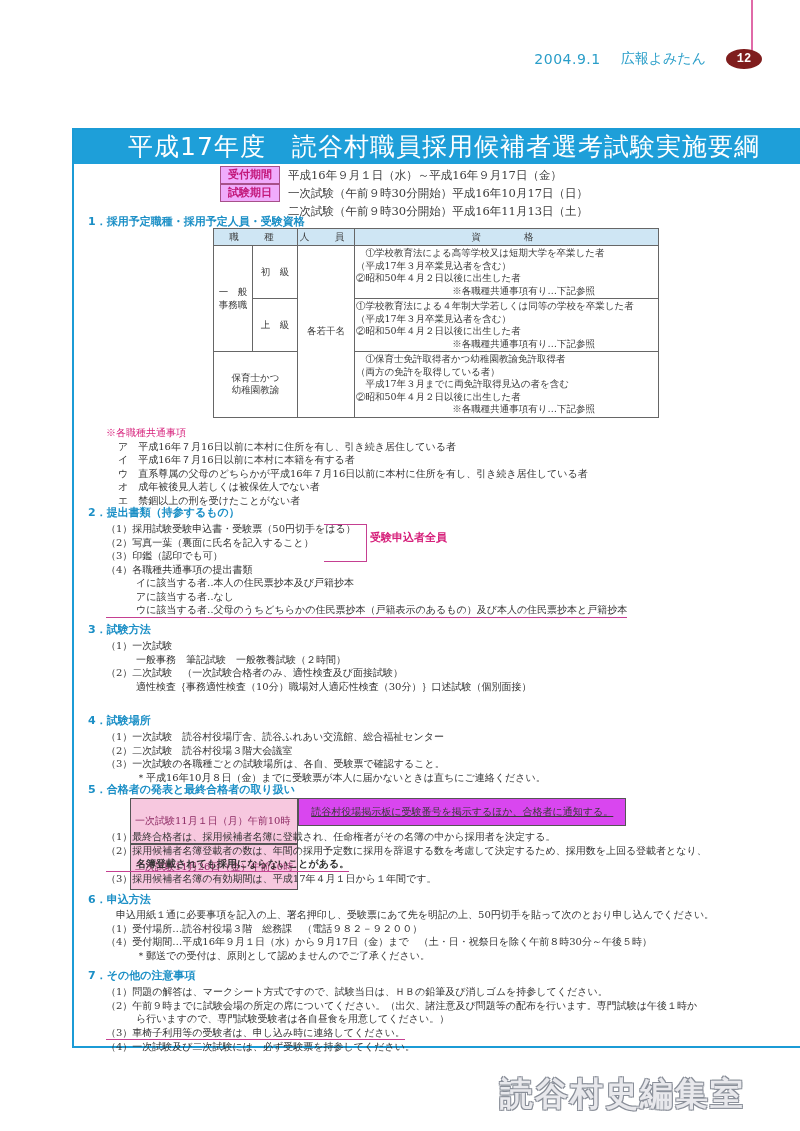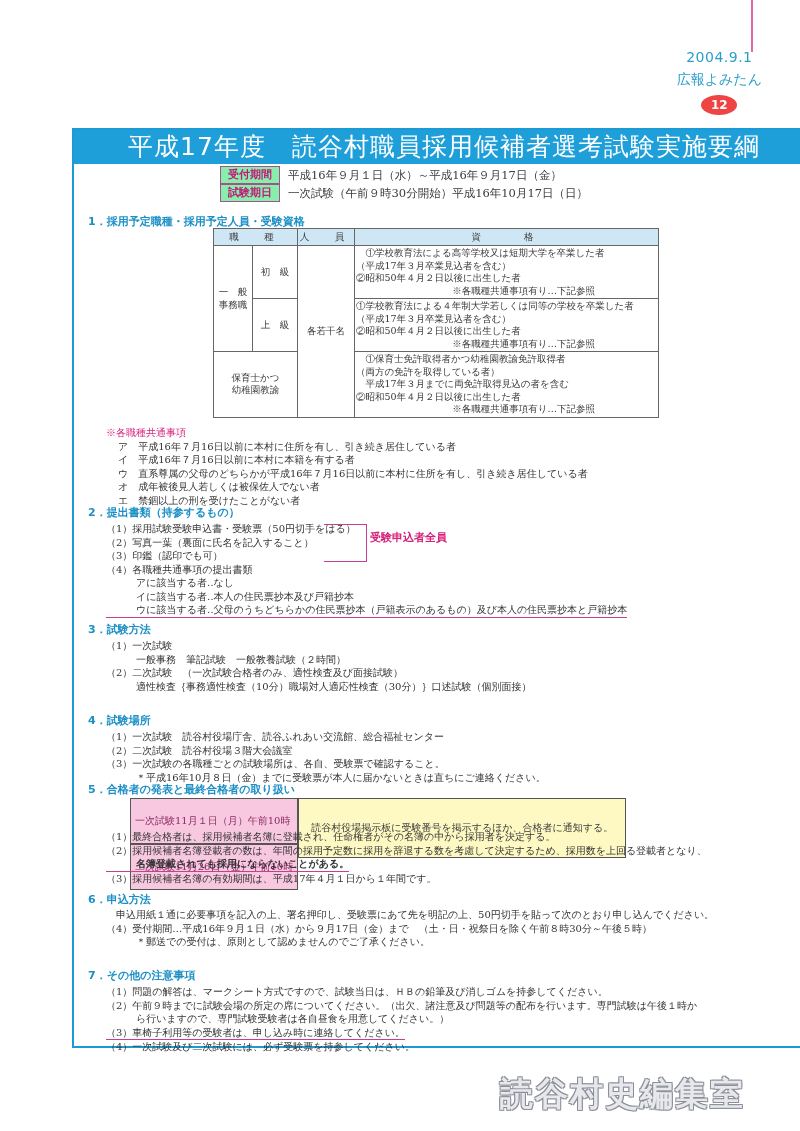--- a/index.html
+++ b/index.html
@@ -1,46 +1,46 @@
 <!DOCTYPE html>
 <html><head>
 <meta charset="utf-8">
 <style>
   html, body { margin:0; padding:0; }
   body {
     width:800px; height:1131px; background:#ffffff; position:relative; overflow:hidden;
     font-family:"DejaVu Serif", "Liberation Serif", serif; color:#3a3a3a;
   }
-  .page-header { position:absolute; top:49px; right:38px; font-family:"DejaVu Sans", sans-serif; color:#2a9ec9; font-size:14px; display:flex; align-items:center; gap:6px;flex-direction:column; }
+  .page-header { position:absolute; top:49px; right:38px; font-family:"DejaVu Sans", sans-serif; color:#2a9ec9; font-size:14px; display:flex; align-items:center; gap:20px; }
   .page-header .date { letter-spacing:0.5px; }
-  .page-num { width:36px; height:20px; border-radius:50%; background:#ef4444; color:#fff; font-size:12px; font-weight:bold; display:flex; align-items:center; justify-content:center; }
+  .page-num { width:36px; height:20px; border-radius:50%; background:#7f1d1d; color:#fff; font-size:12px; font-weight:bold; display:flex; align-items:center; justify-content:center;font-family:Liberation Mono, monospace; }
   .pin-line { position:absolute; left:751px; top:0; width:2px; height:52px; background:#e06aa8; }
 
   .frame { position:absolute; left:72px; top:128px; width:744px; height:920px; border:2px solid #1b9bd6; box-sizing:border-box; }
   .title-bar { background:#1e9fd9; color:#fff; font-family:"DejaVu Sans", sans-serif; font-size:25px; text-align:center; height:34px; line-height:34px; letter-spacing:1px; }
 
   .dates { position:absolute; left:146px; top:36px; font-size:11.5px; line-height:16px; }
   .dates .row { display:flex; align-items:center; }
-  .tag { display:inline-block; background:#86efac; color:#c2187a; border:1px solid #a7508a; font-family:"DejaVu Sans", sans-serif; font-weight:bold; font-size:11px; padding:0 2px; margin-right:8px; width:54px; text-align:center; }
+  .tag { display:inline-block; background:#f0abfc; color:#c2187a; border:1px solid #a7508a; font-family:"DejaVu Sans", sans-serif; font-weight:bold; font-size:11px; padding:0 2px; margin-right:8px; width:54px; text-align:center; }
   .tag.blank { background:transparent; border-color:transparent; }
 
   .sec-h { position:absolute; left:14px; font-family:"DejaVu Sans", sans-serif; font-size:11px; color:#1b8fc6; font-weight:bold; }
   .body-text { position:absolute; font-size:10px; line-height:13.5px; white-space:nowrap; color:#333; }
   .ul { border-bottom:1.5px solid #c53f91; }
 
   table.q { position:absolute; left:98px; top:98px; border-collapse:collapse; font-size:9.5px; width:446px;margin-left:41px; }
   table.q th { background:#cfe6f4; font-weight:normal; height:14px; border:1px solid #666; letter-spacing:8px; }
   table.q td { border:1px solid #666; vertical-align:middle; line-height:12.5px; }
   table.q td.c { text-align:center; }
   .r { text-align:right; padding-right:62px; }
 
   .ann { position:absolute; left:56px; top:668px; display:flex; font-size:10px; }
   .ann .left { display:flex; flex-direction:column; }
   .ann .left div { background:#f7c8df; border:1px solid #555; padding:16px 4px; height:12px; line-height:12px; color:#8d2b64; }
-  .ann .right { background:#fef9c3; border:1px solid #555; padding:16px 12px; line-height:26px; height:26px; }
+  .ann .right { background:#d946ef; border:1px solid #555; padding:0 12px; line-height:26px; height:26px;text-decoration:underline; }
   .red-note { position:absolute; left:296px; top:374px; font-family:"DejaVu Sans", sans-serif; font-weight:bold; color:#d61f7a; font-size:11px; }
   .bracket { position:absolute; left:250px; top:368px; width:42px; height:36px; border-top:1px solid #c53f91; border-right:1px solid #c53f91; border-bottom:1px solid #c53f91; }
   .watermark { position:absolute; left:500px; top:1072px; font-family:"DejaVu Sans", sans-serif; font-weight:bold; font-size:33px; color:#e8e8ec; letter-spacing:2px;
     text-shadow: -1px -1px 0 #8a8f99, 1px -1px 0 #8a8f99, -1px 1px 0 #8a8f99, 1px 1px 0 #8a8f99; }
 </style>
 </head>
 <body>
 
 <div class="pin-line"></div>
 <div class="page-header">
@@ -53,20 +53,24 @@
   <div class="title-bar">平成17年度　読谷村職員採用候補者選考試験実施要綱</div>
 
   <div class="dates">
     <div class="row">
         <span class="tag">受付期間</span>
         <span>平成16年９月１日（水）～平成16年９月17日（金）</span>
       </div>
     <div class="row">
         <span class="tag">試験期日</span>
         <span>一次試験（午前９時30分開始）平成16年10月17日（日）</span>
+      </div>
+    <div class="row">
+        <span class="tag blank">&nbsp;</span>
+        <span>二次試験（午前９時30分開始）平成16年11月13日（土）</span>
       </div>
   </div>
 
   <div class="sec-h" style="top:84px;">1．採用予定職種・採用予定人員・受験資格</div>
 
   <table class="q">
     <tbody>
         <tr>
       <th colspan="2">職　種</th>
       <th style="width:54px;">人　員</th>
@@ -115,22 +119,22 @@
     <div style="padding-left:12px;">オ　成年被後見人若しくは被保佐人でない者</div>
     <div style="padding-left:12px;">エ　禁錮以上の刑を受けたことがない者</div>
   </div>
 
   <div class="sec-h" style="top:375px;">2．提出書類（持参するもの）</div>
   <div class="body-text" style="left:32px;top:392px;">
     <div>（1）採用試験受験申込書・受験票（50円切手をはる）</div>
     <div>（2）写真一葉（裏面に氏名を記入すること）</div>
     <div>（3）印鑑（認印でも可）</div>
     <div>（4）各職種共通事項の提出書類</div>
+    <div>　　　イに該当する者‥本人の住民票抄本及び戸籍抄本</div>
     <div>　　　アに該当する者‥なし</div>
-    <div>　　　イに該当する者‥本人の住民票抄本及び戸籍抄本</div>
     <div class="ul" style="display:inline-block;">　　　ウに該当する者‥父母のうちどちらかの住民票抄本（戸籍表示のあるもの）及び本人の住民票抄本と戸籍抄本</div>
   </div>
   <div class="bracket" style="top:394px;"></div>
   <div class="red-note" style="top:400px;">受験申込者全員</div>
 
   <div class="sec-h" style="top:492px;">3．試験方法</div>
   <div class="body-text" style="left:32px;top:509px;">
     <div>（1）一次試験</div>
     <div>　　　一般事務　筆記試験　一般教養試験（２時間）</div>
     <div>（2）二次試験　（一次試験合格者のみ、適性検査及び面接試験）</div>
@@ -156,20 +160,21 @@
   <div class="body-text" style="left:32px;top:700px;">
     <div>（1）最終合格者は、採用候補者名簿に登載され、任命権者がその名簿の中から採用者を決定する。</div>
     <div>（2）採用候補者名簿登載者の数は、年間の採用予定数に採用を辞退する数を考慮して決定するため、採用数を上回る登載者となり、</div>
     <div class="ul" style="display:inline-block;font-weight:bold;">　　　名簿登載されても採用にならないことがある。</div>
     <div>（3）採用候補者名簿の有効期間は、平成17年４月１日から１年間です。</div>
   </div>
 
   <div class="sec-h" style="top:762px;">6．申込方法</div>
   <div class="body-text" style="left:32px;top:778px;">
     <div>　申込用紙１通に必要事項を記入の上、署名押印し、受験票にあて先を明記の上、50円切手を貼って次のとおり申し込んでください。</div>
+    <div>（1）受付場所…読谷村役場３階　総務課　（電話９８２－９２００）</div>
     <div>（4）受付期間…平成16年９月１日（水）から９月17日（金）まで　（土・日・祝祭日を除く午前８時30分～午後５時）</div>
     <div>　　　＊郵送での受付は、原則として認めませんのでご了承ください。</div>
   </div>
 
   <div class="sec-h" style="top:838px;">7．その他の注意事項</div>
   <div class="body-text" style="left:32px;top:855px;">
     <div>（1）問題の解答は、マークシート方式ですので、試験当日は、ＨＢの鉛筆及び消しゴムを持参してください。</div>
     <div>（2）午前９時までに試験会場の所定の席についてください。（出欠、諸注意及び問題等の配布を行います。専門試験は午後１時か</div>
     <div>　　　ら行いますので、専門試験受験者は各自昼食を用意してください。）</div>
     <div class="ul" style="display:inline-block;">（3）車椅子利用等の受験者は、申し込み時に連絡してください。</div>

